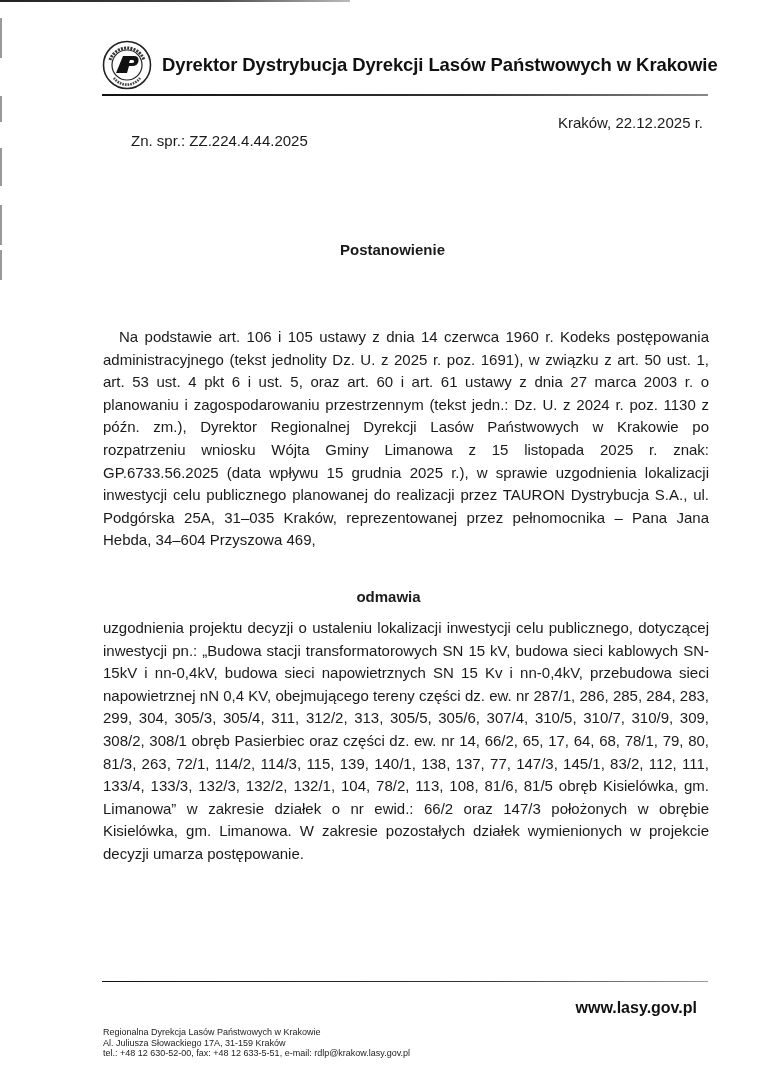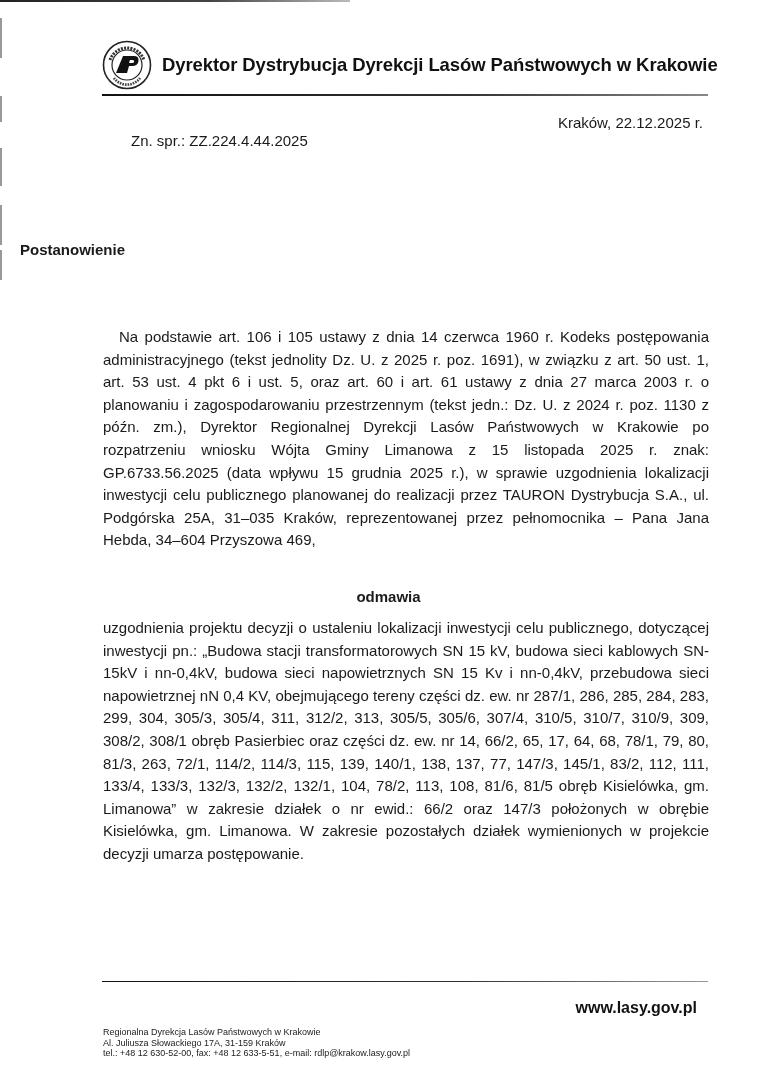--- a/index.html
+++ b/index.html
@@ -18,21 +18,21 @@
     position: absolute; left: 60px; top: 16px; font-size: 18.5px; font-weight: bold;
     color: #111; white-space: nowrap; letter-spacing: -0.1px;
   }
   .header-rule {
     position: absolute; left: 102px; top: 94px; width: 606px; height: 1.5px;
     background: linear-gradient(to right, #111 0%, #333 60%, #888 100%);
   }
   .date-line { position: absolute; right: 62px; top: 114px; font-size: 15px; }
   .case-ref { position: absolute; left: 103px; top: 132px; font-size: 15px; margin-left: 28px; }
   .doc-title {
-    position: absolute; left: 0; right: 0; top: 241px; text-align: left;
+    position: absolute; left: 0; right: 0; top: 241px; text-align: center;
     font-size: 15px; font-weight: bold; padding-left: 20px;
   }
   .body-text {
     position: absolute; left: 103px; width: 606px;
     font-size: 15px; line-height: 22.6px; text-align: justify;
   }
   .para-1 { top: 326px; text-indent: 16px; }
   .verdict {
     position: absolute; left: 0; right: 0; top: 588px; text-align: center;
     font-size: 15px; font-weight: bold; padding-left: 12px;

